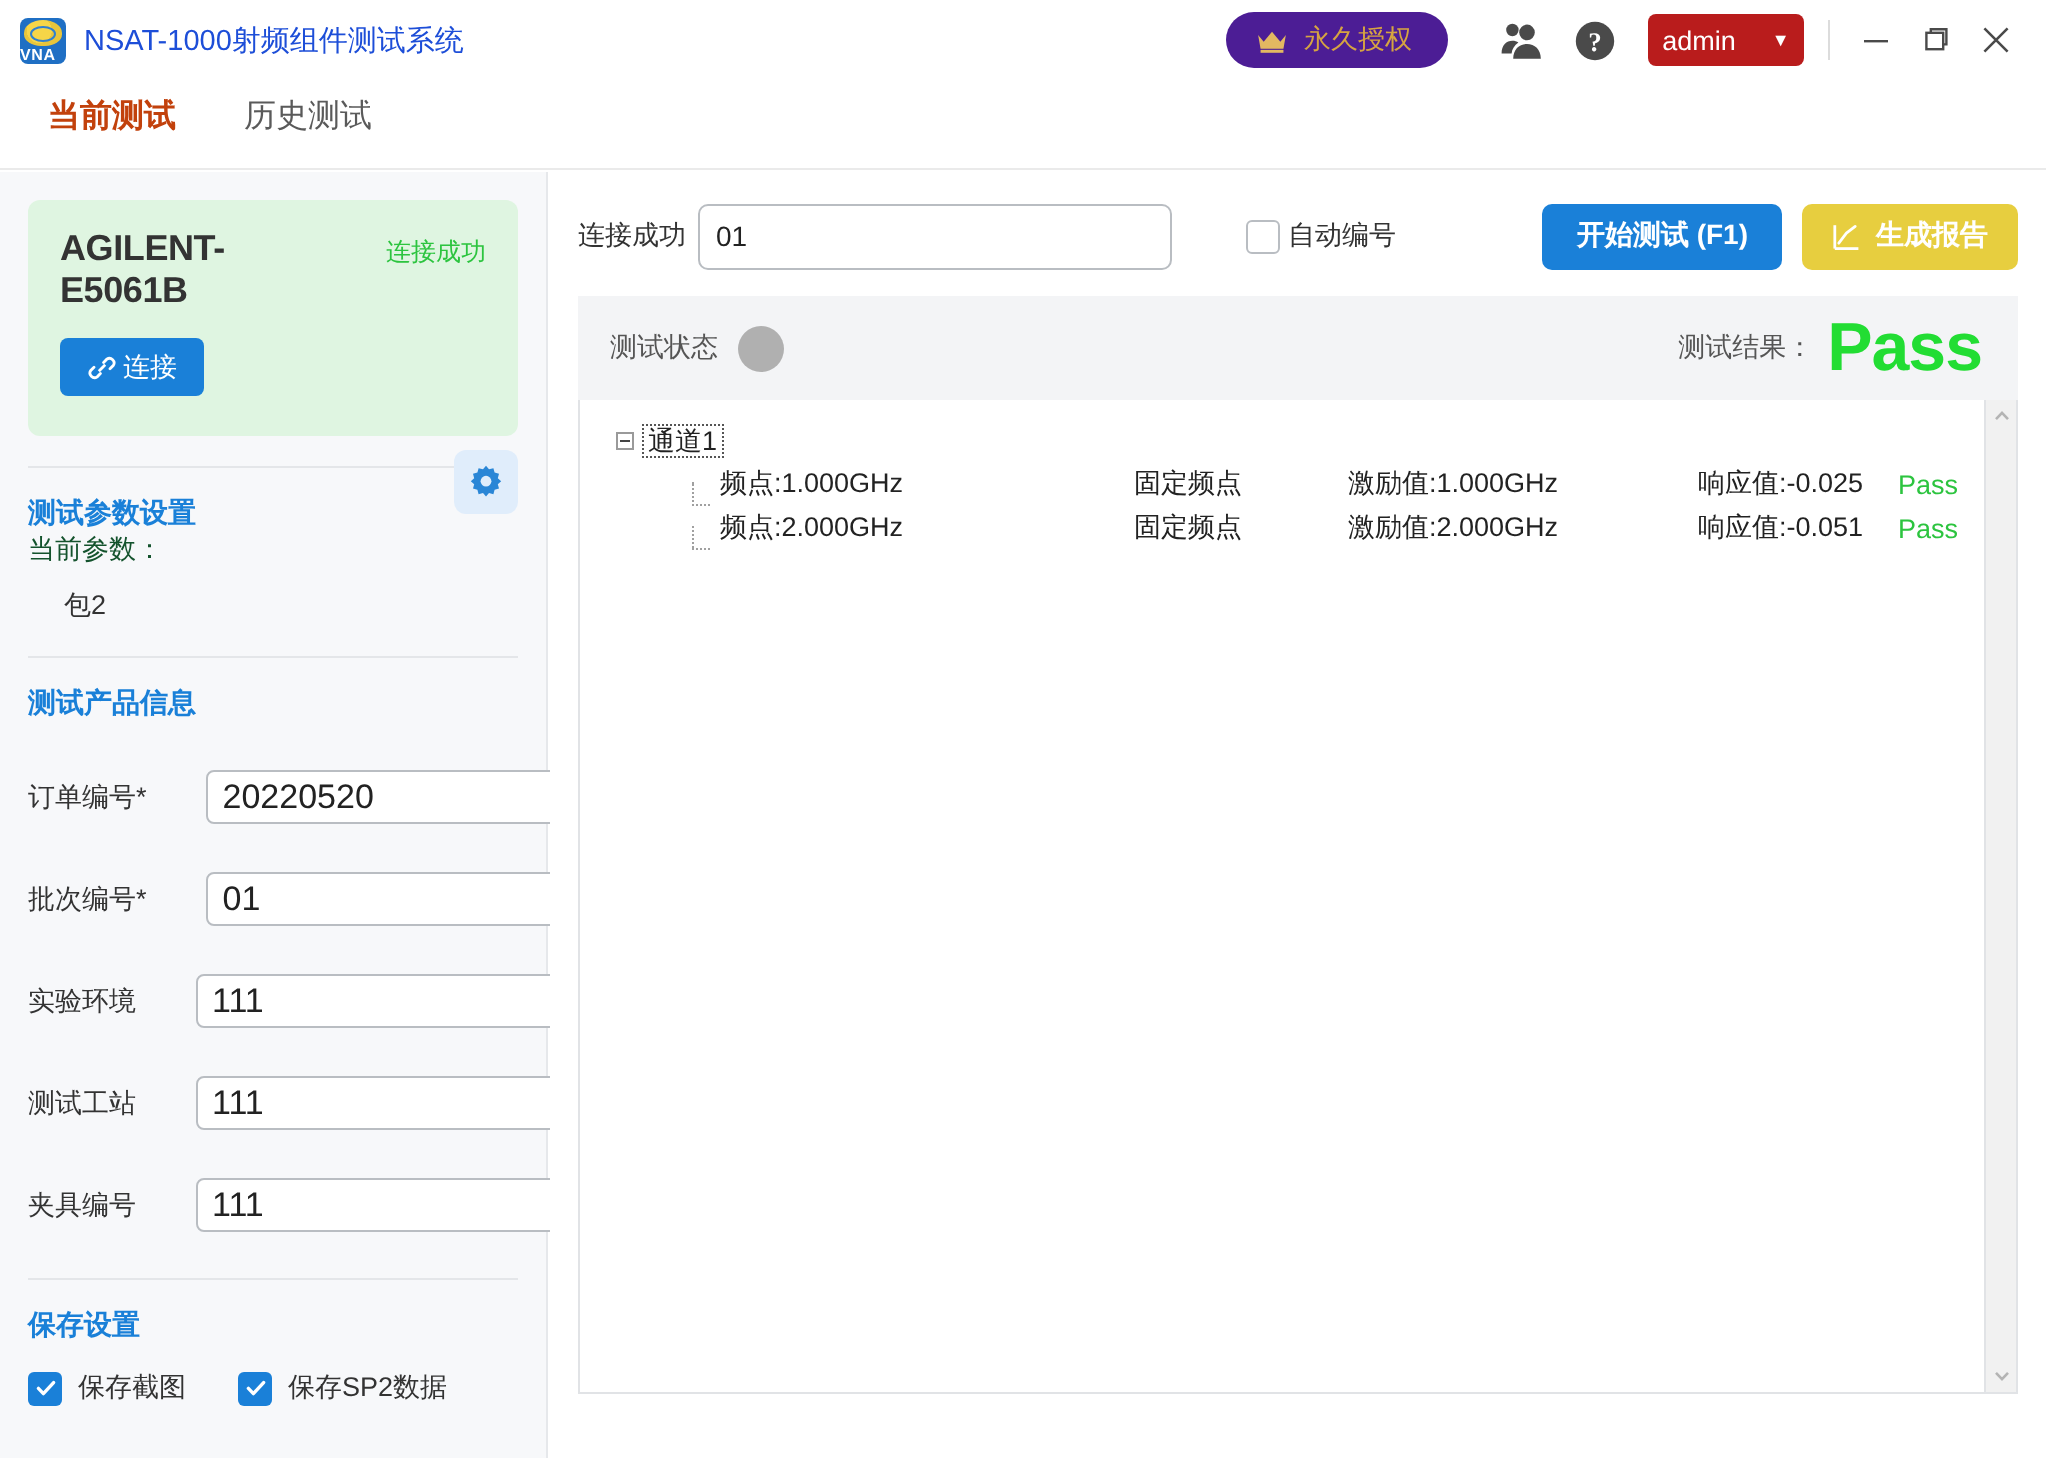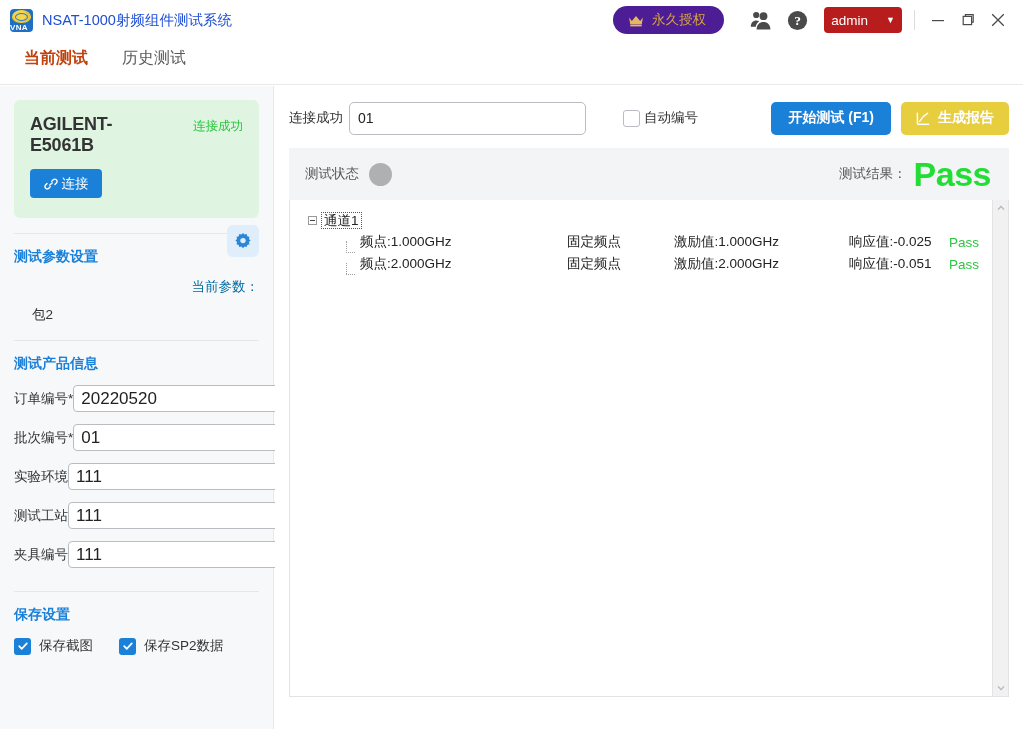--- a/index.html
+++ b/index.html
@@ -112,24 +112,24 @@
 
   .section-title {
     font-size: 14px; font-weight: bold; color: #1a80d8; margin-top: 14px;
   }
   .param-row { display: flex; align-items: flex-start; justify-content: space-between; }
   .gear-box {
     width: 32px; height: 32px; background: #e0edfb; border-radius: 6px;
     display: flex; align-items: center; justify-content: center; cursor: pointer;
     margin-top: -9px;
   }
-  .param-label { margin-top: 12px; font-size: 13.5px; color: #0369a1; text-align: right; }
+  .param-label { font-size: 13.5px; color: #14532d; }
   .param-value { margin-top: 10px; margin-left: 18px; font-size: 13.5px; color: #333333; }
 
-  .field-row { display: flex; align-items: center; margin-top: 12px; }
+  .field-row { display: flex; align-items: center; margin-top: 24px; gap: 30px; }
   .field-label { width: 72px; font-size: 13.5px; color: #333333; white-space: nowrap; }
   .field-input {
     flex: 1 1 auto; height: 27px; border: 1px solid #b9bdc2; border-radius: 4px;
     background: #ffffff; padding: 0 7px; font-size: 17px; color: #222222;
     font-family: inherit; outline: none;
   }
 
   .save-row { display: flex; align-items: center; margin-top: 13px; gap: 26px; }
   .check-item { display: flex; align-items: center; gap: 8px; cursor: pointer; }
   .cbox {

